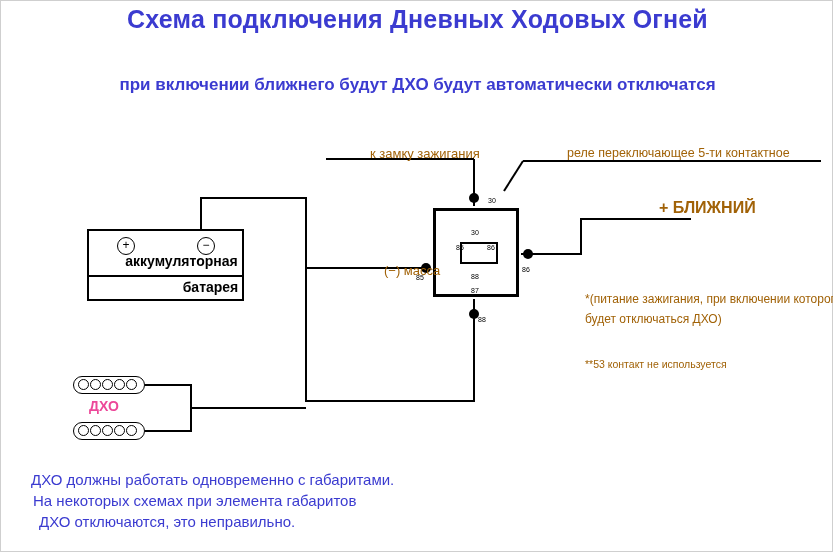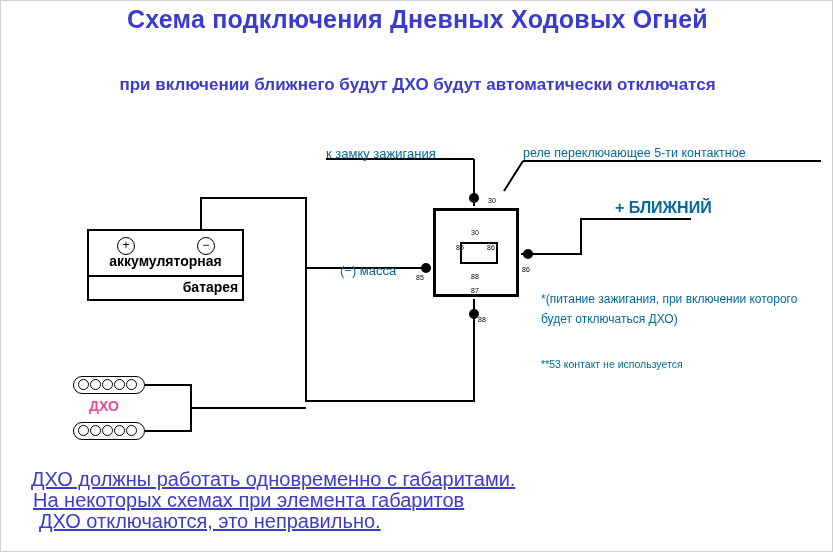--- a/index.html
+++ b/index.html
@@ -41,23 +41,22 @@
     color: #3b3bd0;
     font-size: 17px;
     font-weight: bold;
   }
   .footnote {
     position: absolute;
     left: 30px;
     top: 468px;
     width: 520px;
     color: #3b3bd0;
-    font-size: 20px;
+    font-size: 15px;
     line-height: 21px;
-    text-decoration: underline;
   }
   .footnote div { white-space: nowrap; }
   .fn2 { padding-left: 2px; }
   .fn3 { padding-left: 8px; }
 
   
   #wires {
     position: absolute;
     left: 0; top: 0;
     width: 833px; height: 552px;
@@ -73,21 +72,21 @@
     box-sizing: border-box;
   }
   .battery .divider {
     position: absolute;
     left: 0; top: 44px;
     width: 100%; height: 0;
     border-top: 2px solid #000;
   }
   .batt-label-1 {
     position: absolute;
-    left: 0; top: 22px;
+    left: 16px; top: 22px;
     width: 100%;
     text-align: center;
     font-size: 14px;
     font-weight: bold;
     color: #000;
   }
   .batt-label-2 {
     position: absolute;
     left: 0; top: 48px;
     width: 100%;
@@ -172,22 +171,23 @@
     position: absolute;
     left: 88px; top: 397px;
     font-size: 14px;
     font-weight: bold;
     color: #ec4899;
   }
 
   
   .ann {
     position: absolute;
-    color: #0369a1;
+    color: #a16207;
     white-space: nowrap;
+    margin-left: 44px;
   }
   .ann-ignition { left: 325px; top: 145px; font-size: 13px; }
   .ann-relay { left: 522px; top: 145px; font-size: 12.5px; }
   .ann-mass { left: 339px; top: 262px; font-size: 13px; }
   .ann-blizh { left: 614px; top: 198px; font-size: 16px; font-weight: bold; }
   .ann-note1 {
     left: 540px; top: 288px; font-size: 12px; line-height: 20px;
     white-space: normal; width: 280px;
   }
   .ann-note2 { left: 540px; top: 357px; font-size: 10.5px; }

